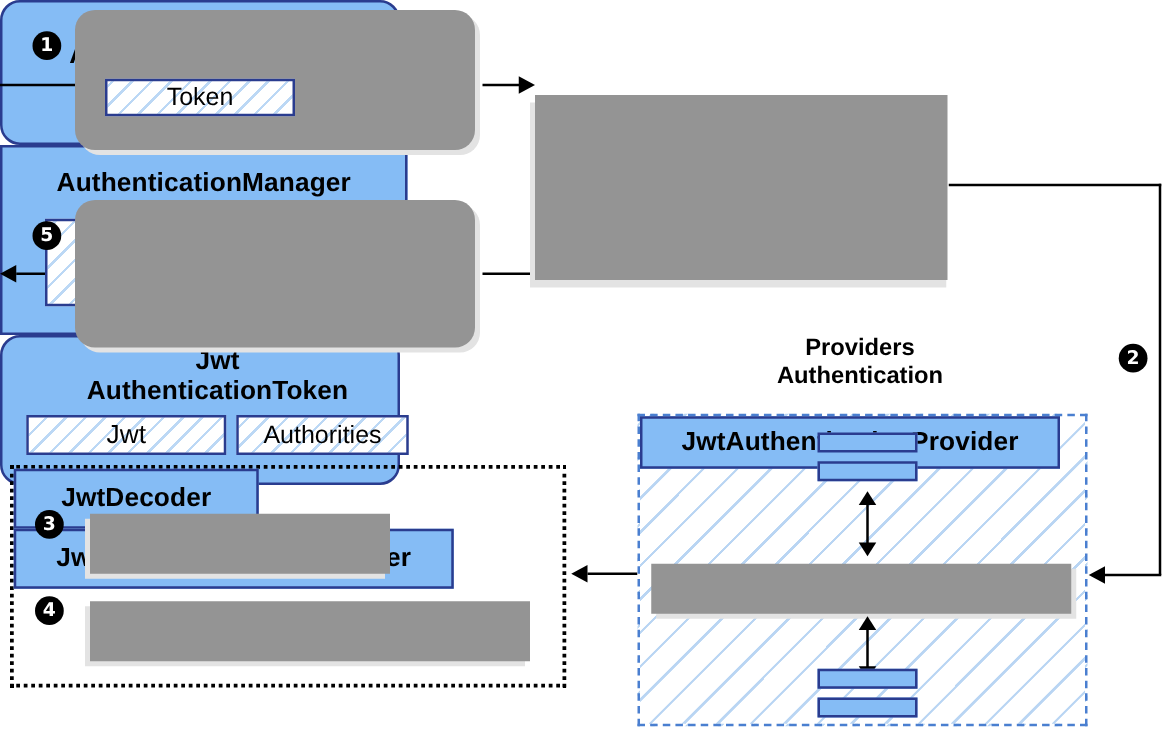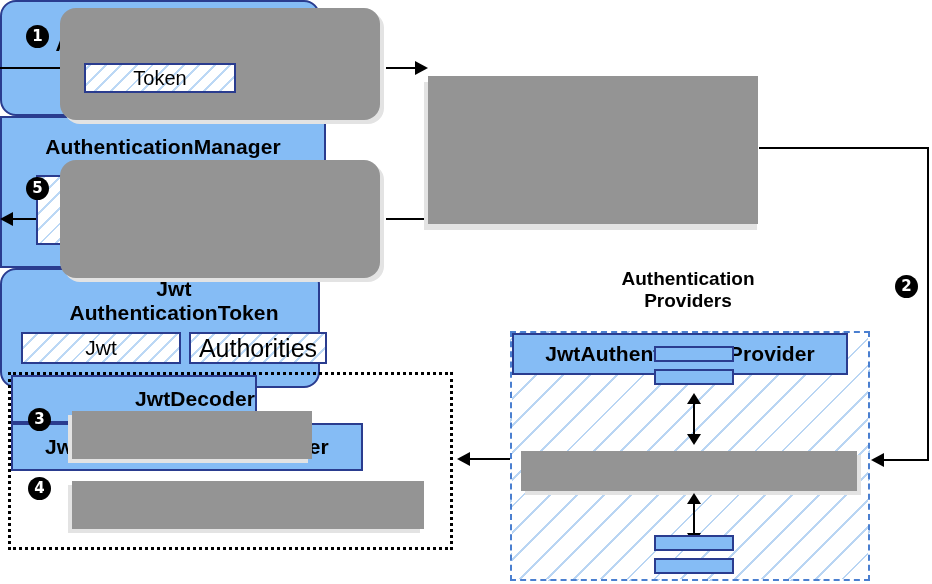--- a/index.html
+++ b/index.html
@@ -145,22 +145,22 @@
 
   <div class="line" style="left:470px; top:458px; width:50px; height:2px;"></div>
   <div class="arrow arrow-l" style="left:457px; top:452px;"></div>
 
   <div class="line" style="left:386px; top:218px; width:48px; height:2px;"></div>
 
   <div class="line" style="left:13px; top:218px; width:55px; height:2px;"></div>
   <div class="arrow arrow-l" style="left:0px; top:212px;"></div>
 
   <div class="section-label" style="left:578px; top:268px; width:220px; font-size:19px;">
+    <div>Providers</div>
     <div>Authentication</div>
-    <div>Providers</div>
   </div>
 
   <div class="providers-area" style="left:510px; top:331px; width:360px; height:250px;">
 
     <div class="bar" style="left:142px; top:13px; width:80px; height:16px;"></div>
     <div class="bar" style="left:142px; top:36px; width:80px; height:16px;"></div>
 
     <div class="line" style="left:181px; top:67px; width:2px; height:40px;"></div>
     <div class="arrow arrow-u" style="left:175px; top:60px;"></div>
     <div class="arrow arrow-d" style="left:175px; top:101px;"></div>
@@ -198,29 +198,29 @@
 
   <div class="shadow-light rounded" style="left:64px; top:164px; width:320px; height:118px;"></div>
   <div class="shadow-dark rounded" style="left:60px; top:160px; width:320px; height:118px;"></div>
   <div class="blue-box rounded" style="left:68px; top:155px; width:320px; height:120px; padding-top:7px;padding-left:28px;">
     <div class="box-title" style="font-size:21px;">
       <span>Jwt</span><br>
       <span>AuthenticationToken</span>
     </div>
     <div style="display:flex; gap:8px; margin-top:8px;">
       <div class="chip" style="width:160px; height:32px; font-size:21px;">Jwt</div>
-      <div class="chip" style="width:138px; height:32px; font-size:25px;">Authorities</div>
+      <div class="chip" style="width:138px; height:32px; font-size:20px;">Authorities</div>
     </div>
   </div>
 
   <div class="dotted-area" style="left:8px; top:372px; width:445px; height:178px;">
 
     <div class="shadow-light" style="left:57px; top:40px; width:240px; height:48px;"></div>
     <div class="shadow-dark" style="left:61px; top:36px; width:240px; height:48px;"></div>
-    <div class="blue-box" style="left:66px; top:28px; width:246px; height:48px; justify-content:center;align-items:flex-end;">
+    <div class="blue-box" style="left:66px; top:28px; width:196px; height:48px; justify-content:center;">
       <div class="box-title" style="font-size:21px;">JwtDecoder</div>
     </div>
 
     <div class="shadow-light" style="left:57px; top:110px; width:352px; height:48px;"></div>
     <div class="shadow-dark" style="left:61px; top:106px; width:352px; height:48px;"></div>
     <div class="blue-box" style="left:66px; top:98px; width:352px; height:48px; justify-content:center;">
       <div class="box-title" style="font-size:21px;">JwtAuthenticationConverter</div>
     </div>
   </div>
 

